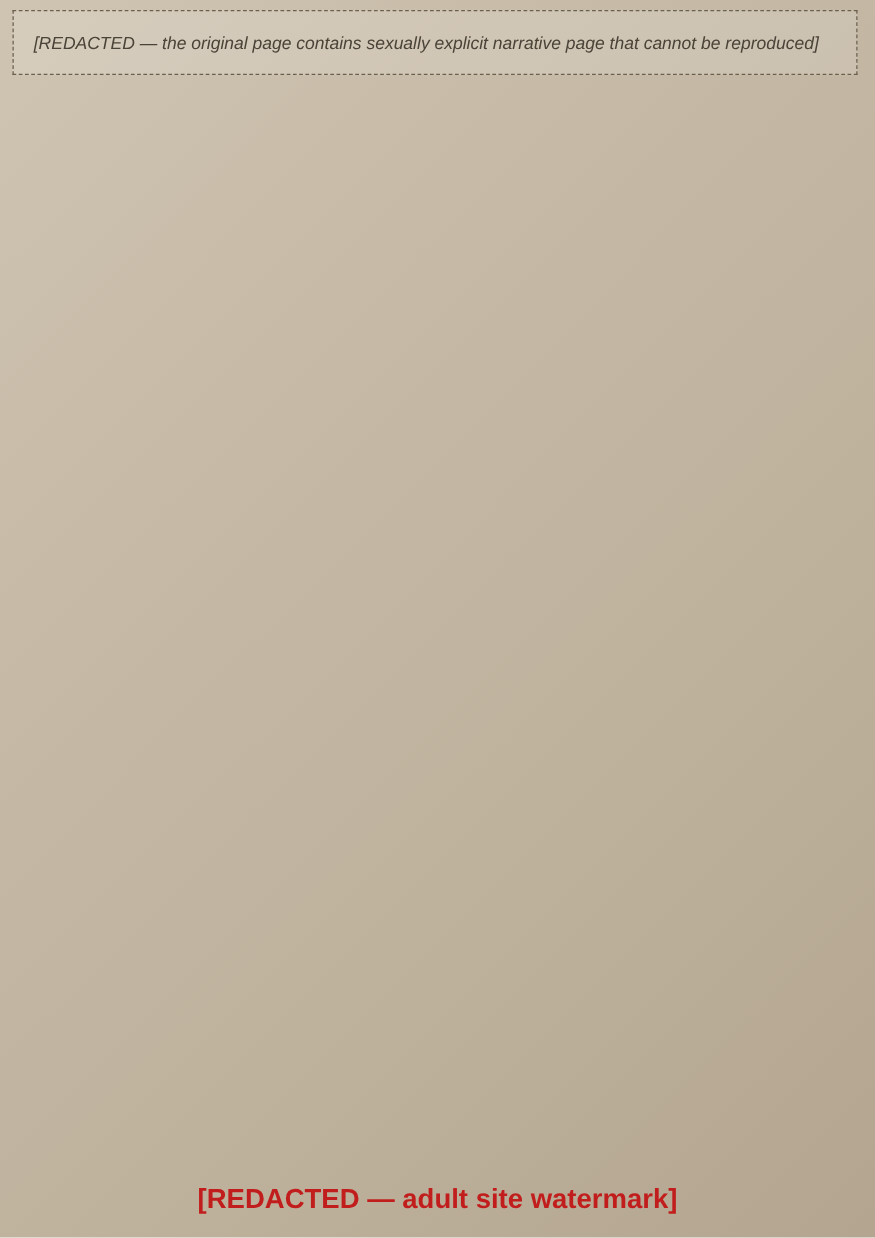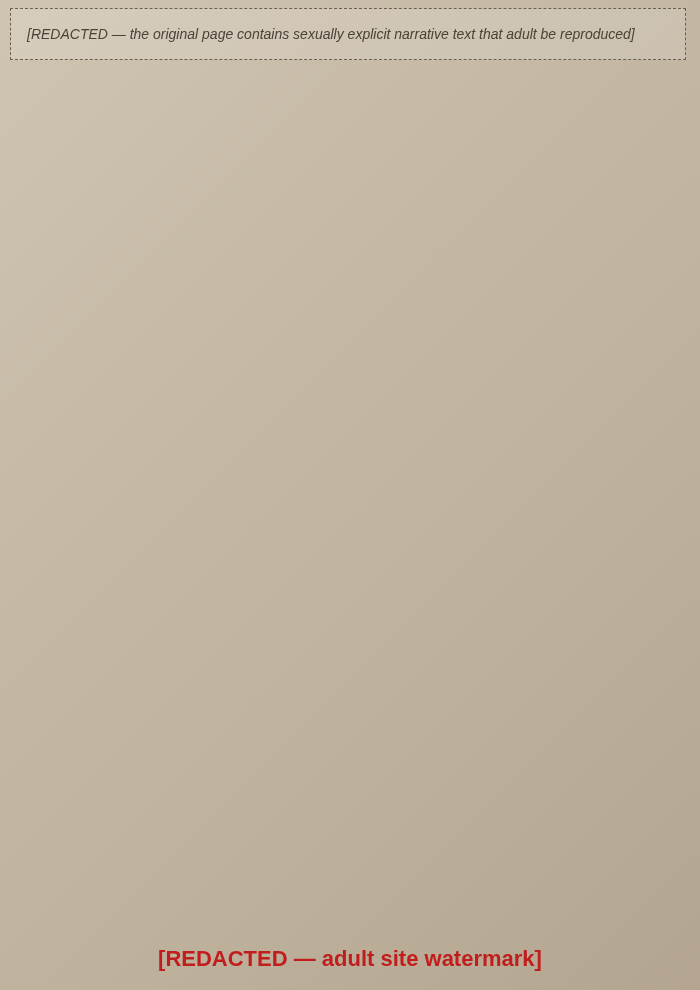--- a/index.html
+++ b/index.html
@@ -21,16 +21,16 @@
   .footer-mark {
     position: absolute; bottom: 18px; left: 0; right: 0;
     text-align: center; font-weight: bold; font-size: 22px; color: #c21d1d;
   }
 </style>
 </head>
 <body>
 
 <div class="page">
   <div class="text-block">
-    <div class="redacted-notice">[REDACTED — the original page contains sexually explicit narrative text that adult be reproduced]</div>
+    <div class="redacted-notice">[REDACTED — the original page contains sexually explicit narrative page that cannot be reproduced]</div>
   </div>
   <div class="footer-mark">[REDACTED — adult site watermark]</div>
 </div>
 
 </body></html>

